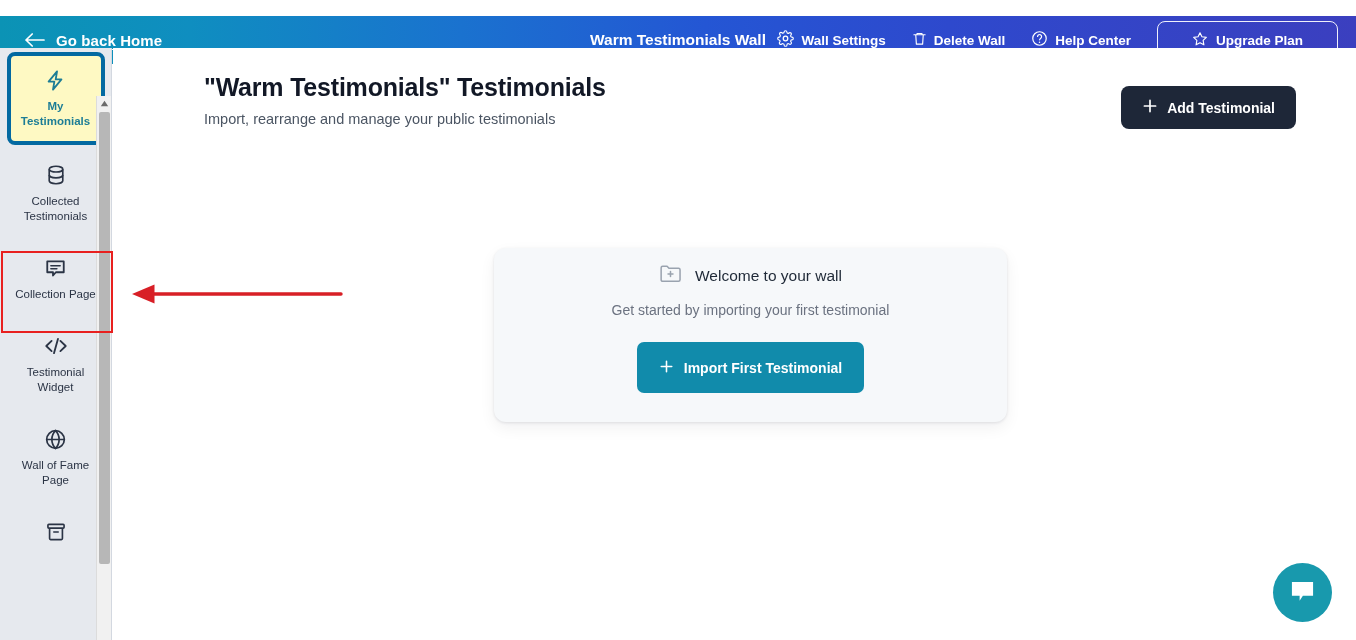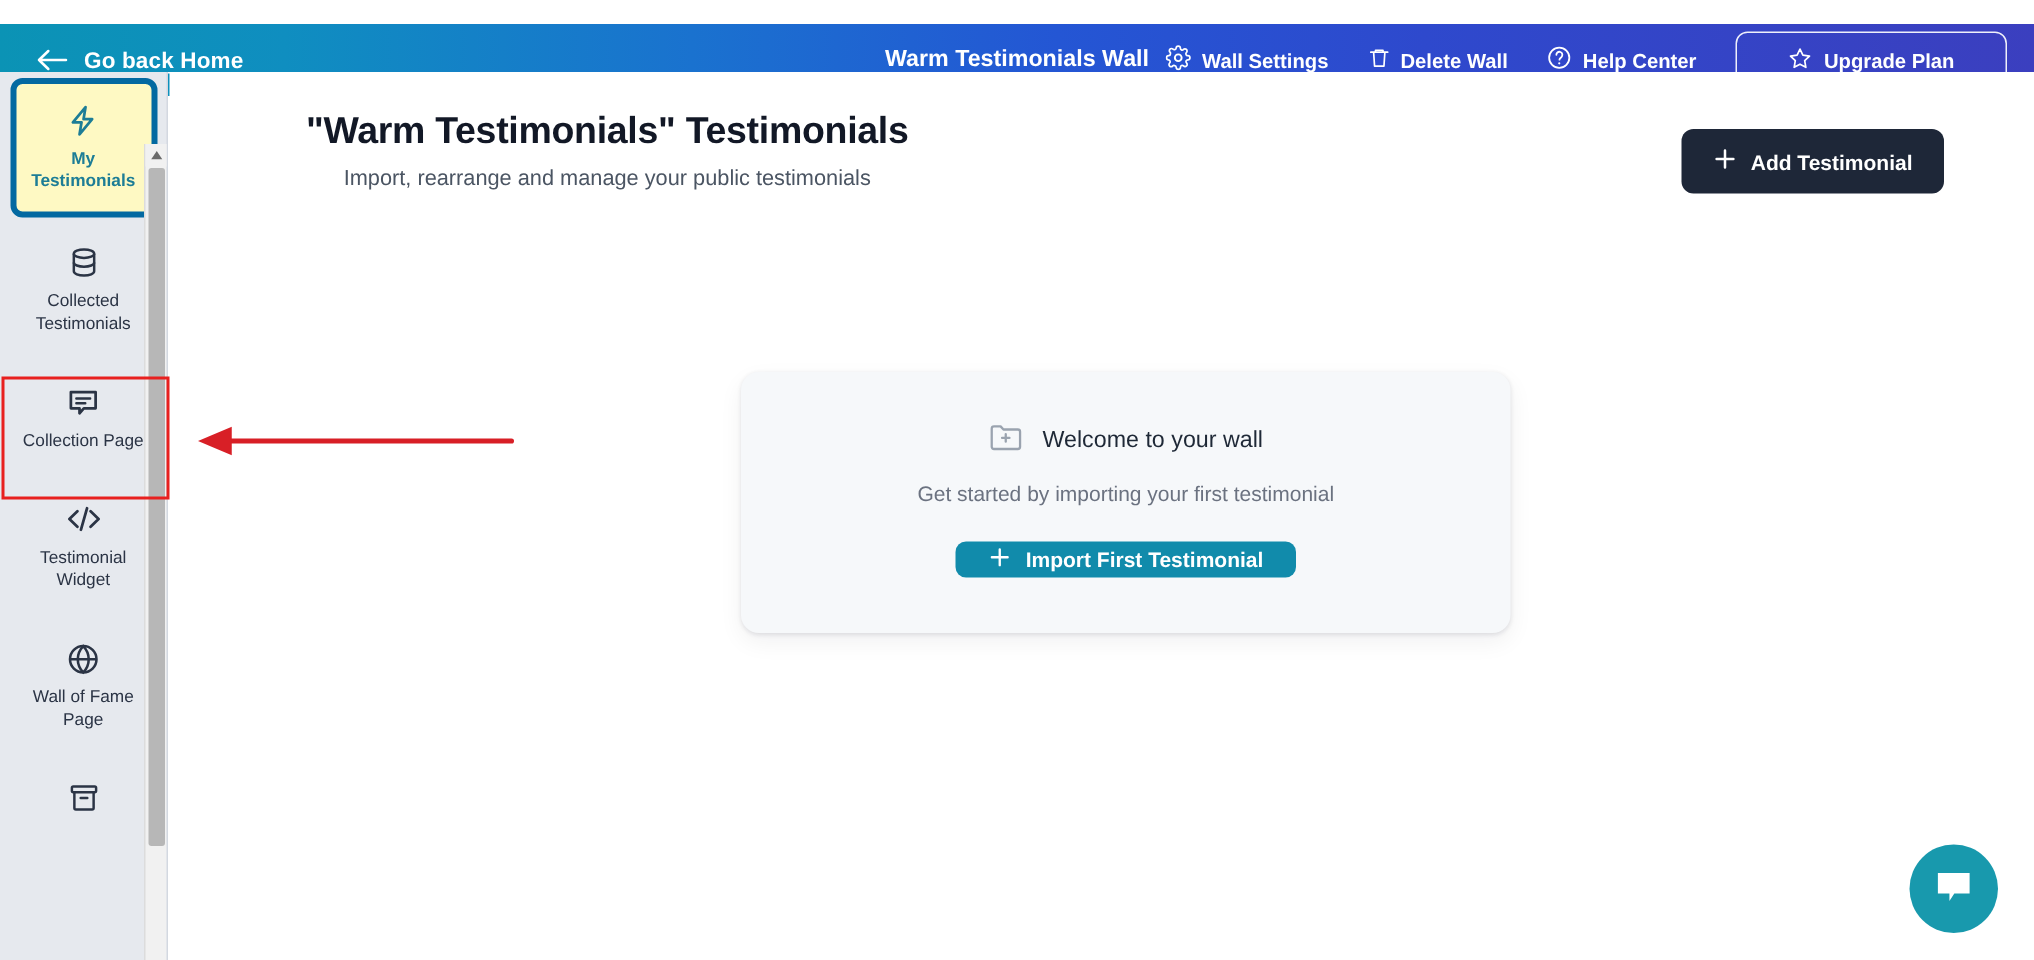--- a/index.html
+++ b/index.html
@@ -128,21 +128,21 @@
   }
   .page-head {
     position: absolute; left: 91px; top: 25px;
   }
   .page-title {
     font-size: 25px; font-weight: bold; color: #121826;
     letter-spacing: -.2px;
   }
   .page-sub {
     margin-top: 9px;
-    font-size: 14.5px; color: #4b5563; text-align: center;
+    font-size: 14.5px; color: #4b5563;
   }
   .add-btn {
     position: absolute; right: 60px; top: 38px;
     display: flex; align-items: center; gap: 9px;
     background: #1e2738; color: #ffffff;
     border: none; border-radius: 8px;
     padding: 12px 21px;
     font-size: 14px; font-weight: bold;
     font-family: "Liberation Sans", sans-serif;
     white-space: nowrap;
@@ -152,38 +152,38 @@
     position: absolute;
     left: 381px; top: 200px;
     width: 513px; height: 174px;
     background: #f6f8fa;
     border-radius: 12px;
     box-shadow: 0 1px 3px rgba(16,24,40,.10), 0 6px 16px rgba(16,24,40,.06);
     display: flex; flex-direction: column; align-items: center;
   }
   .wc-title-row {
     display: flex; align-items: center; gap: 13px;
-    margin-top: 33px;
+    margin-top: 15px;
   }
   .wc-title {
     font-size: 15.5px; color: #1f2937;
   }
   .wc-sub {
     margin-top: 14px;
     font-size: 14px; color: #6b7280;
   }
   .wc-btns {
     margin-top: 24px;
     display: flex; gap: 11px;
   }
   .tbtn {
     display: flex; align-items: center; justify-content: center; gap: 10px;
     background: #118bab; color: #ffffff;
     border: none; border-radius: 7px;
-    height: 24px; padding: 0 22px;
+    height: 51px; padding: 0 22px;
     font-size: 14px; font-weight: bold;
     font-family: "Liberation Sans", sans-serif;
     white-space: nowrap;
   }
 
   .chat-fab {
     position: absolute; right: 24px; bottom: 18px;
     width: 59px; height: 59px; border-radius: 50%;
     background: #1899ad;
     display: flex; align-items: center; justify-content: center;

